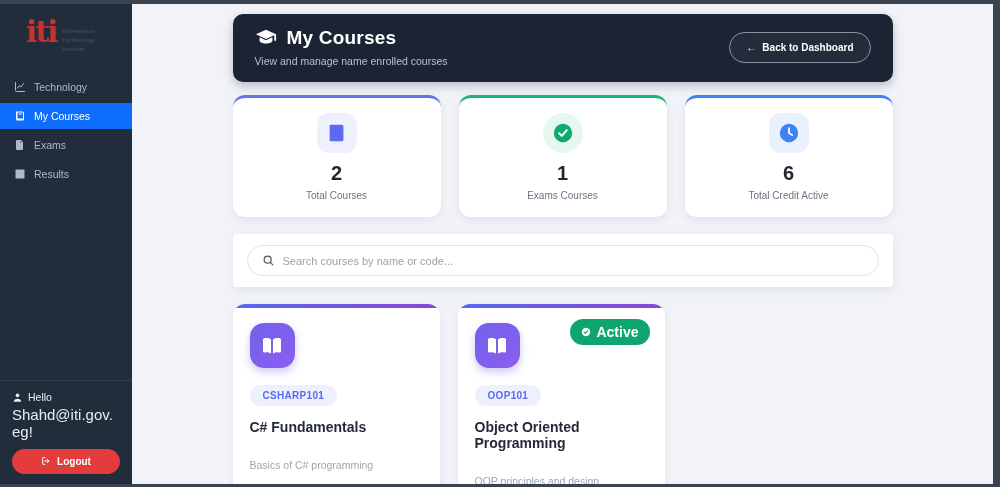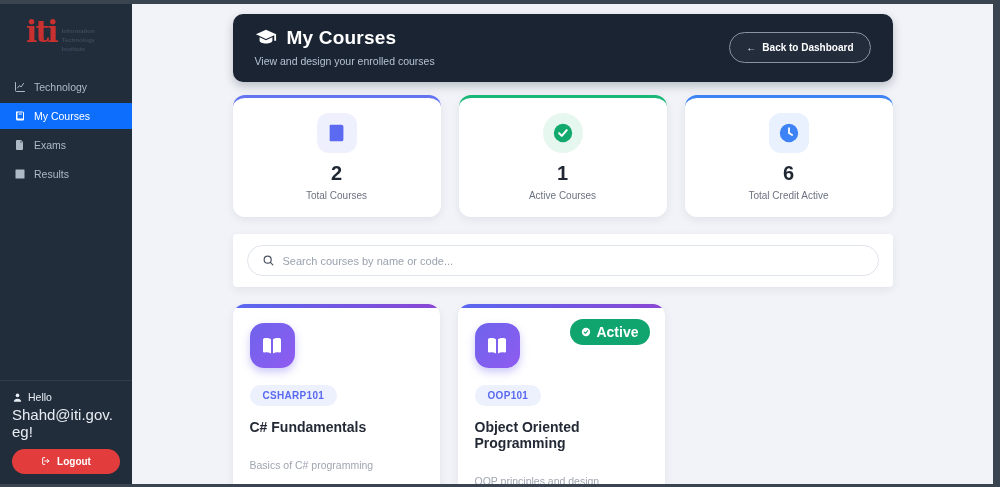--- a/index.html
+++ b/index.html
@@ -202,21 +202,21 @@
 
       <section class="header-card">
         <div>
           <div class="header-title-row">
             <svg viewBox="0 0 24 24" fill="#ffffff">
                 <path d="M12 3 1 8l11 5 9-4.09V15h2V8L12 3z"></path>
                 <path d="M5 11.18V15c0 1.66 3.13 3 7 3s7-1.34 7-3v-3.82l-7 3.18-7-3.18z"></path>
               </svg>
             <span class="header-title">My Courses</span>
           </div>
-          <div class="header-subtitle">View and design your enrolled courses</div>
+          <div class="header-subtitle">View and manage name enrolled courses</div>
         </div>
         <button class="back-btn">
           <span>←</span>
           <span>Back to Dashboard</span>
         </button>
       </section>
 
       <section class="stats-row">
         <div class="stat-card" style="border-top-color: rgb(100, 115, 240);">
           <div class="stat-icon-wrap" style="background: rgb(238, 240, 253);">
@@ -228,21 +228,21 @@
           <div class="stat-label">Total Courses</div>
         </div>
         <div class="stat-card" style="border-top-color: rgb(25, 184, 119);">
           <div class="stat-icon-wrap" style="border-radius: 50%; background: rgb(230, 247, 239);">
             <svg viewBox="0 0 24 24">
                 <circle cx="12" cy="12" r="10" fill="#12a96e"></circle>
                 <path d="M7.8 12.2l2.9 2.9 5.4-6.2" stroke="#fff" stroke-width="2.2" fill="none" stroke-linecap="round" stroke-linejoin="round"></path>
               </svg>
           </div>
           <div class="stat-value">1</div>
-          <div class="stat-label">Active Courses</div>
+          <div class="stat-label">Exams Courses</div>
         </div>
         <div class="stat-card" style="border-top-color: rgb(62, 131, 246);">
           <div class="stat-icon-wrap" style="background: rgb(233, 241, 254);">
             <svg viewBox="0 0 24 24">
                 <circle cx="12" cy="12" r="10" fill="#3e83f6"></circle>
                 <path d="M12 6.8V12l3.4 2.1" stroke="#fff" stroke-width="2" fill="none" stroke-linecap="round"></path>
               </svg>
           </div>
           <div class="stat-value">6</div>
           <div class="stat-label">Total Credit Active</div>

